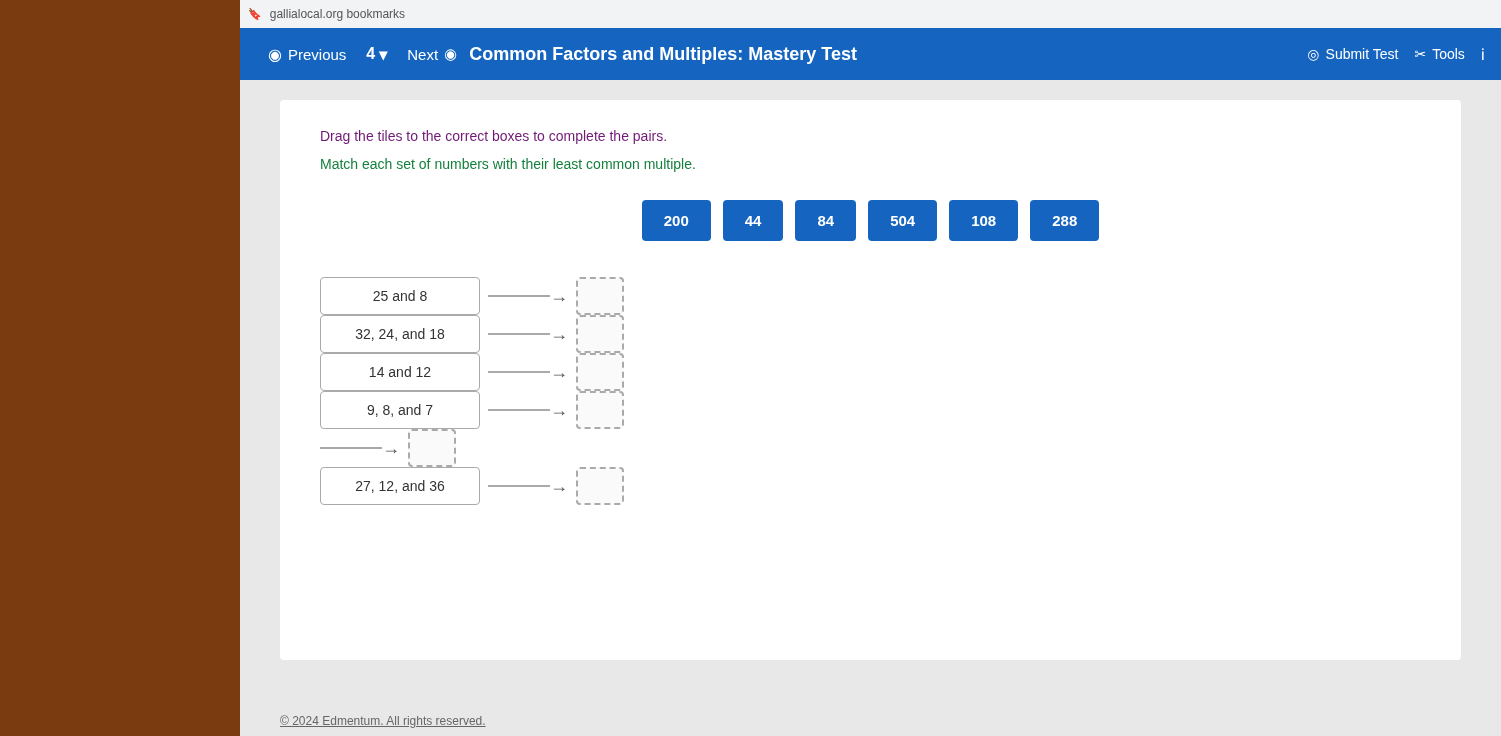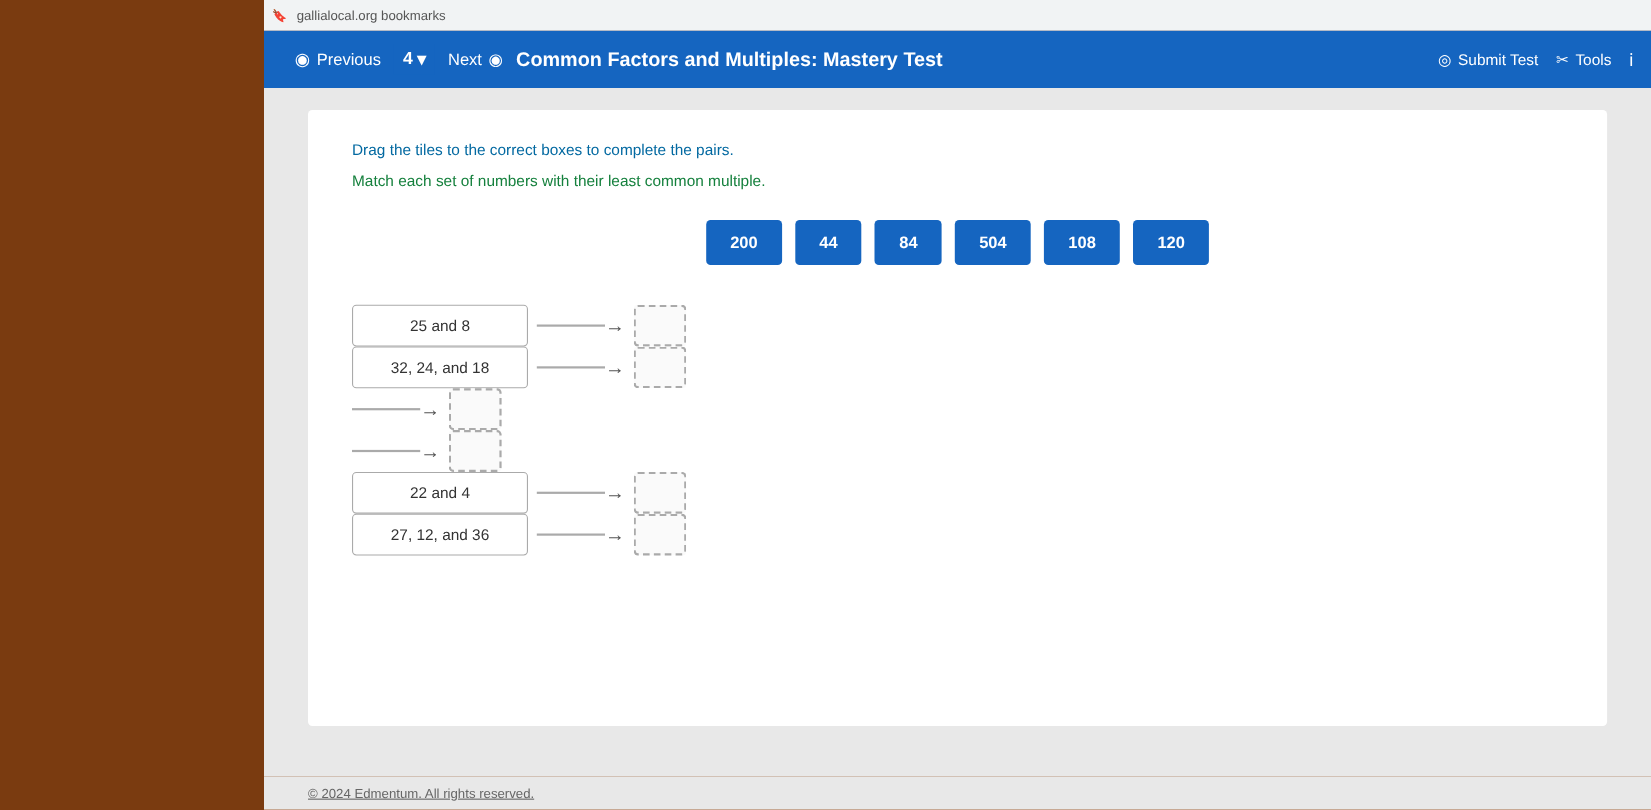--- a/index.html
+++ b/index.html
@@ -132,21 +132,21 @@
 
     .question-card {
       background: white;
       border-radius: 4px;
       padding: 28px 40px 40px;
       min-height: 560px;
     }
 
     .instruction-text {
       font-size: 14px;
-      color: #0369a1;
+      color: #701a75;
       margin-bottom: 12px;
     }
 
     .sub-instruction {
       font-size: 14px;
       color: #15803d;
       margin-bottom: 28px;
     }
 
     
@@ -272,21 +272,21 @@
 
       <p class="instruction-text">Drag the tiles to the correct boxes to complete the pairs.</p>
       <p class="sub-instruction">Match each set of numbers with their least common multiple.</p>
 
       <div class="tiles-row">
         <button class="tile">200</button>
         <button class="tile">44</button>
         <button class="tile">84</button>
         <button class="tile">504</button>
         <button class="tile">108</button>
-        <button class="tile">120</button>
+        <button class="tile">288</button>
       </div>
 
       <div class="matching-area">
 
         <div class="match-row">
           <div class="match-label">25 and 8</div>
           <div style="display:flex;align-items:center;width:80px;">
             <div style="flex:1;height:2px;background:#aaa;"></div>
             <span style="font-size:18px;color:#555;">→</span>
           </div>
@@ -296,37 +296,38 @@
         <div class="match-row">
           <div class="match-label">32, 24, and 18</div>
           <div style="display:flex;align-items:center;width:80px;">
             <div style="flex:1;height:2px;background:#aaa;"></div>
             <span style="font-size:18px;color:#555;">→</span>
           </div>
           <div class="match-drop-box"></div>
         </div>
 
         <div class="match-row">
-          <div style="display:flex;align-items:center;width:80px;">
-            <div style="flex:1;height:2px;background:#aaa;"></div>
-            <span style="font-size:18px;color:#555;">→</span>
-          </div>
-          <div class="match-drop-box"></div>
-        </div>
-
-        <div class="match-row">
-          <div style="display:flex;align-items:center;width:80px;">
-            <div style="flex:1;height:2px;background:#aaa;"></div>
-            <span style="font-size:18px;color:#555;">→</span>
-          </div>
-          <div class="match-drop-box"></div>
-        </div>
-
-        <div class="match-row">
-          <div class="match-label">22 and 4</div>
+          <div class="match-label">14 and 12</div>
+          <div style="display:flex;align-items:center;width:80px;">
+            <div style="flex:1;height:2px;background:#aaa;"></div>
+            <span style="font-size:18px;color:#555;">→</span>
+          </div>
+          <div class="match-drop-box"></div>
+        </div>
+
+        <div class="match-row">
+          <div class="match-label">9, 8, and 7</div>
+          <div style="display:flex;align-items:center;width:80px;">
+            <div style="flex:1;height:2px;background:#aaa;"></div>
+            <span style="font-size:18px;color:#555;">→</span>
+          </div>
+          <div class="match-drop-box"></div>
+        </div>
+
+        <div class="match-row">
           <div style="display:flex;align-items:center;width:80px;">
             <div style="flex:1;height:2px;background:#aaa;"></div>
             <span style="font-size:18px;color:#555;">→</span>
           </div>
           <div class="match-drop-box"></div>
         </div>
 
         <div class="match-row">
           <div class="match-label">27, 12, and 36</div>
           <div style="display:flex;align-items:center;width:80px;">

